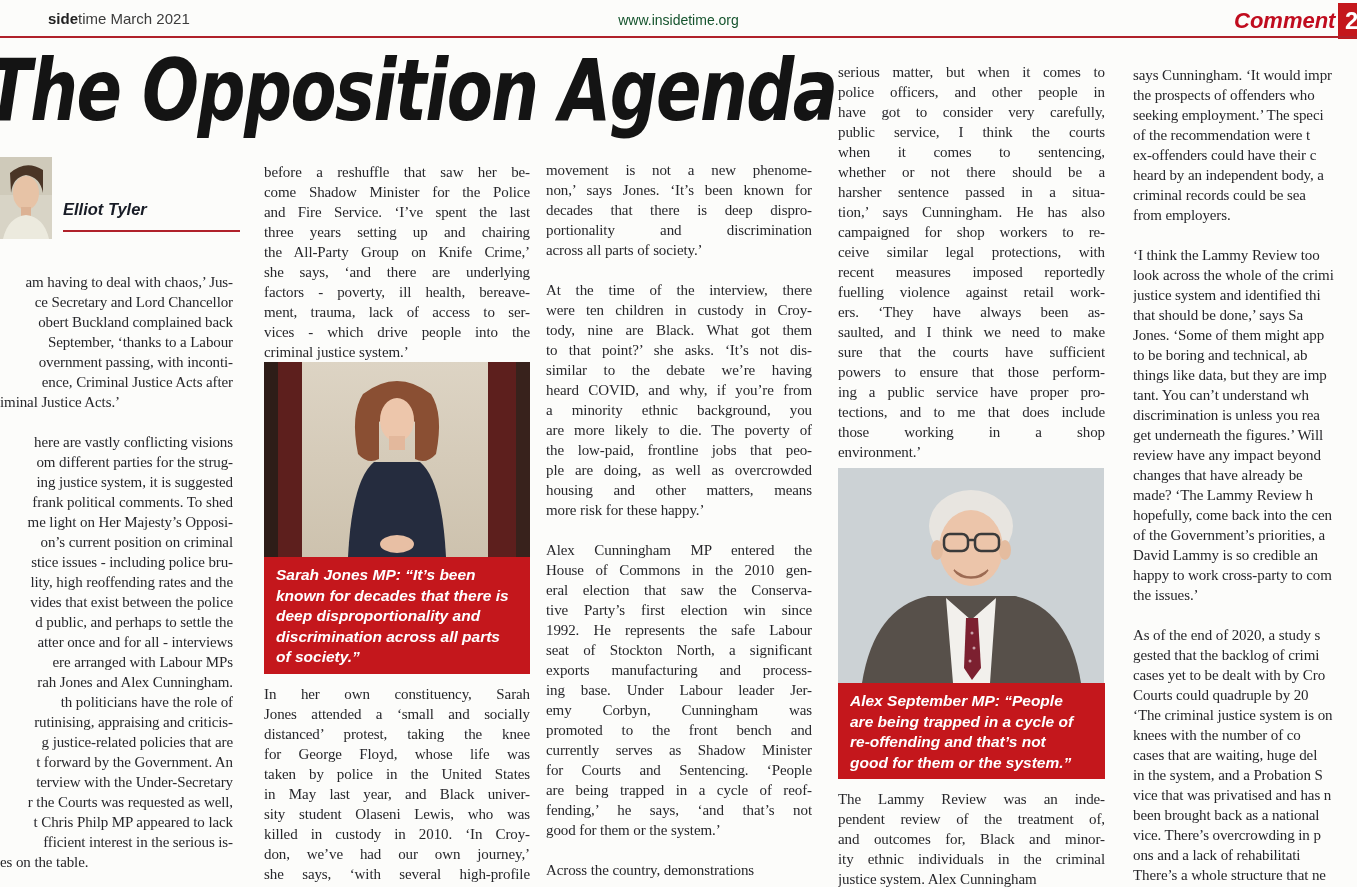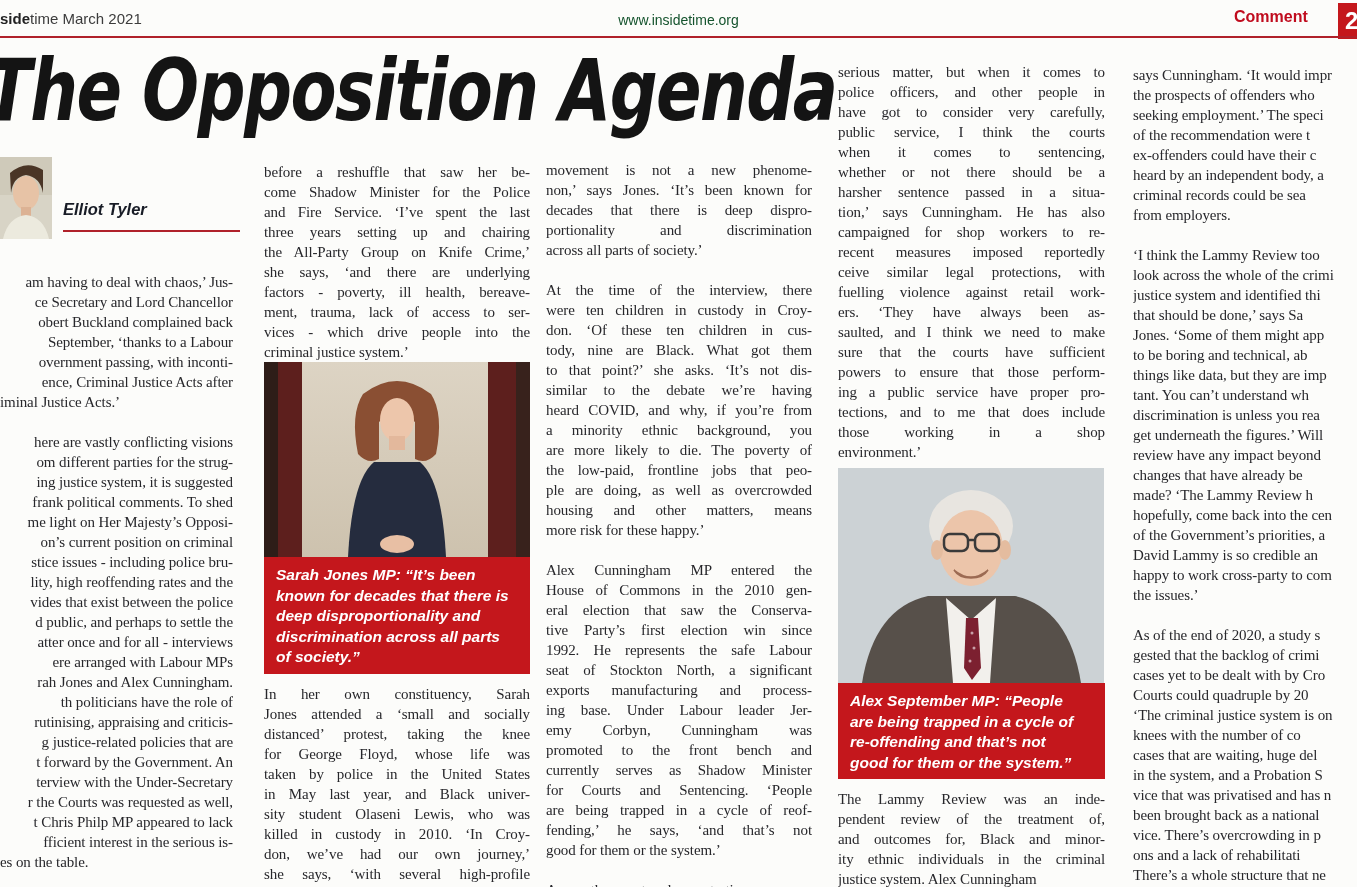--- a/index.html
+++ b/index.html
@@ -5,24 +5,24 @@
   :root{
     --accent:#c00c1e;
     --caption-red:#c4171c;
     --body-ink:#27272b;
   }
   *{margin:0;padding:0;box-sizing:border-box;}
   html,body{width:1357px;height:887px;overflow:hidden;}
   body{position:relative;background:#fcfcfa;font-family:"Liberation Serif",serif;color:var(--body-ink);}
 
   
-  .masthead{position:absolute;left:0;top:10px;font-family:"Liberation Sans",sans-serif;font-size:15px;color:#3c3c3c;}
+  .masthead{position:absolute;left:0;top:10px;font-family:"Liberation Sans",sans-serif;font-size:15px;color:#3c3c3c;padding-left:48px;}
   .masthead b{font-weight:700;color:#222;}
   .site-url{position:absolute;left:0;right:0;top:12px;text-align:center;font-family:"Liberation Sans",sans-serif;font-size:14px;color:#14532d;}
-  .section-label{position:absolute;left:1234px;top:8px;font-family:"Liberation Sans",sans-serif;font-weight:700;font-size:16px;color:var(--accent);}
+  .section-label{position:absolute;left:1234px;top:8px;font-family:"Liberation Sans",sans-serif;font-weight:700;font-size:22px;color:var(--accent);font-style:italic;}
   .page-badge{position:absolute;left:1338px;top:3px;width:36px;height:36px;background:var(--caption-red);color:#fff;font-family:"Liberation Sans",sans-serif;font-weight:700;font-size:24px;line-height:36px;padding-left:7px;}
   .header-rule{position:absolute;left:0;top:36px;width:1357px;height:2px;background:#b0212a;}
 
   
   .article-title{position:absolute;left:-14px;top:40px;font-family:"DejaVu Sans",sans-serif;font-weight:700;font-style:italic;font-size:86px;letter-spacing:-2px;color:#141414;transform:scaleX(.78);transform-origin:left top;white-space:nowrap;}
   .author-photo{position:absolute;left:0;top:157px;width:52px;height:82px;}
   .author-name{position:absolute;left:63px;top:200px;font-family:"Liberation Sans",sans-serif;font-weight:700;font-style:italic;font-size:16.5px;color:#181c26;}
   .byline-rule{position:absolute;left:63px;top:230px;width:177px;height:2px;background:#b0212a;}
 
   
@@ -168,21 +168,20 @@
     <div class="para">
       <div class="tline">movement is not a new phenome-</div>
       <div class="tline">non,’ says Jones. ‘It’s been known for</div>
       <div class="tline">decades that there is deep dispro-</div>
       <div class="tline">portionality and discrimination</div>
       <div class="tline lastline">across all parts of society.’</div>
     </div>
     <div class="para">
       <div class="tline">At the time of the interview, there</div>
       <div class="tline">were ten children in custody in Croy-</div>
-      <div class="tline">don. ‘Of these ten children in cus-</div>
       <div class="tline">tody, nine are Black. What got them</div>
       <div class="tline">to that point?’ she asks. ‘It’s not dis-</div>
       <div class="tline">similar to the debate we’re having</div>
       <div class="tline">heard COVID, and why, if you’re from</div>
       <div class="tline">a minority ethnic background, you</div>
       <div class="tline">are more likely to die. The poverty of</div>
       <div class="tline">the low-paid, frontline jobs that peo-</div>
       <div class="tline">ple are doing, as well as overcrowded</div>
       <div class="tline">housing and other matters, means</div>
       <div class="tline lastline">more risk for these happy.’</div>
@@ -214,22 +213,22 @@
       <div class="para">
         <div class="tline">serious matter, but when it comes to</div>
         <div class="tline">police officers, and other people in</div>
         <div class="tline">have got to consider very carefully,</div>
         <div class="tline">public service, I think the courts</div>
         <div class="tline">when it comes to sentencing,</div>
         <div class="tline">whether or not there should be a</div>
         <div class="tline">harsher sentence passed in a situa-</div>
         <div class="tline">tion,’ says Cunningham. He has also</div>
         <div class="tline">campaigned for shop workers to re-</div>
+        <div class="tline">ceive similar legal protections, with</div>
         <div class="tline">recent measures imposed reportedly</div>
-        <div class="tline">ceive similar legal protections, with</div>
         <div class="tline">fuelling violence against retail work-</div>
         <div class="tline">ers. ‘They have always been as-</div>
         <div class="tline">saulted, and I think we need to make</div>
         <div class="tline">sure that the courts have sufficient</div>
         <div class="tline">powers to ensure that those perform-</div>
         <div class="tline">ing a public service have proper pro-</div>
         <div class="tline">tections, and to me that does include</div>
         <div class="tline">those working in a shop</div>
         <div class="tline lastline">environment.’</div>
       </div>

